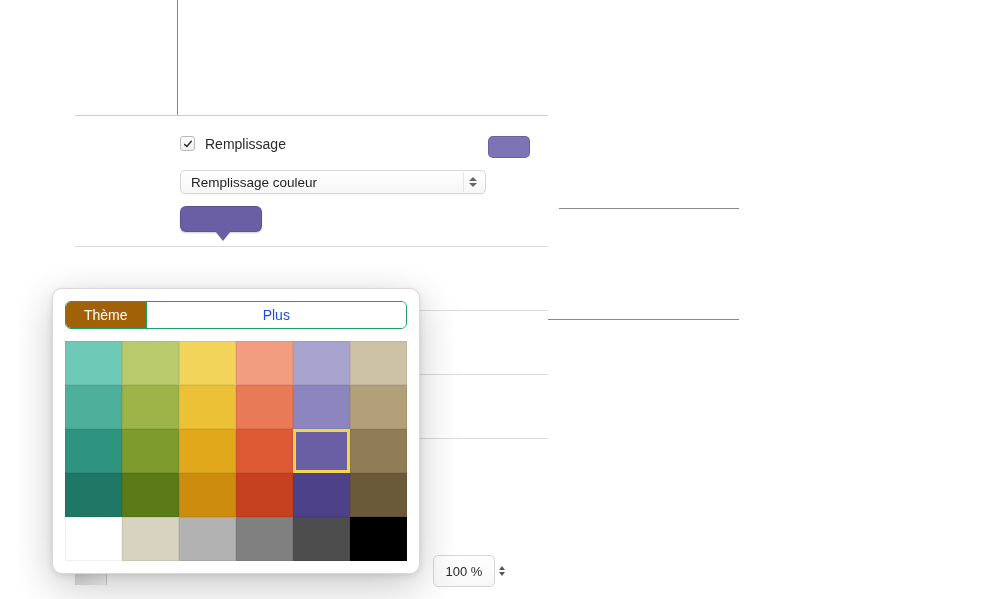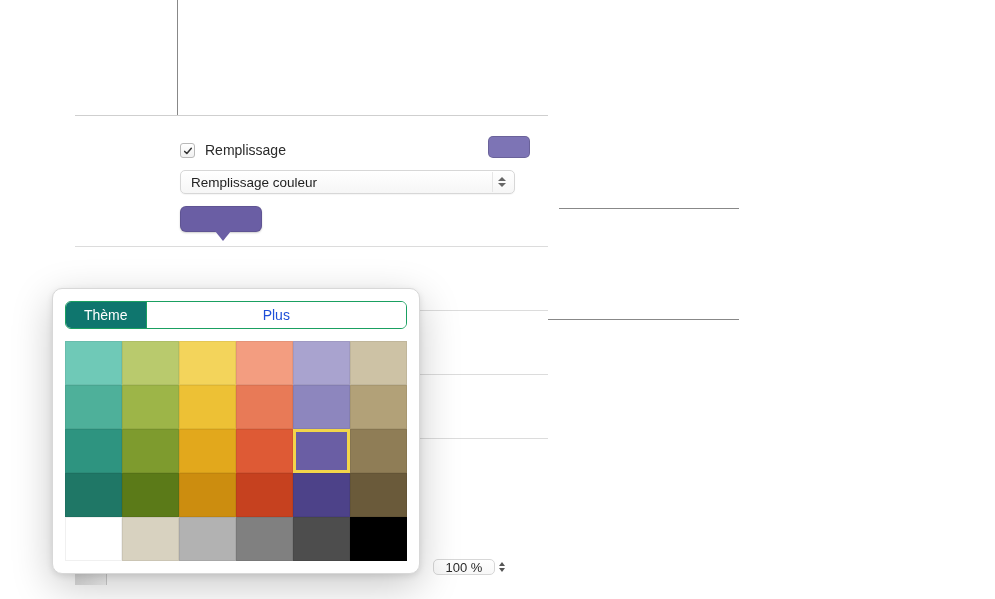--- a/index.html
+++ b/index.html
@@ -25,21 +25,21 @@
   .panel {
     position: absolute;
     left: 75px; top: 115px;
     width: 473px;
     border-top: 1px solid #cfcfcf;
     background: #fff;
   }
   .section-border { border-bottom: 1px solid #dcdcdc; }
   .row {
     display: flex;
-    align-items: flex-end;
+    align-items: flex-start;
     padding: 8px 18px 8px 105px;
   }
   .row-top { padding-top: 20px; padding-bottom: 8px; }
 
   
   .left-strip {
     position: absolute;
     left: 75px; top: 115px;
     width: 32px; height: 470px;
     background: linear-gradient(to right, #dcdcdc 0%, #f4f4f4 100%);
@@ -68,21 +68,21 @@
 
   .swatch-small {
     width: 42px; height: 22px;
     border-radius: 5px;
     margin-left: auto;
     border: 1px solid rgba(0,0,0,.15);
   }
 
   
   .dropdown {
-    width: 335px; height: 24px;
+    width: 306px; height: 24px;
     margin-left: 0;
     border: 1px solid #d7d7d7;
     border-radius: 5px;
     background: linear-gradient(#ffffff,#f6f6f6);
     display: flex; align-items: center;
     padding: 0 4px 0 10px;
     box-shadow: 0 1px 1px rgba(0,0,0,.04);
   }
   .dropdown-text { flex: 1; font-size: 13.5px; color: #222; }
   .dropdown-arrows {
@@ -140,21 +140,21 @@
     flex: none;
     padding: 0 18px;
     display: flex; align-items: center; justify-content: center;
     font-size: 14px;
     color: #1d4ed8;
     background: #fff;
     border-right: 1.5px solid #1aa061;
     cursor: pointer;
   }
   .seg:last-child { border-right: none; flex: 1; }
-  .seg.selected { background: #0f766e; color: #fff; }
+  .seg.selected { background: #a16207; color: #fff; }
 
   .swatch-grid {
     margin-top: 12px;
     display: grid;
     grid-template-columns: repeat(6, 1fr);
     gap: 0;
   }
   .sw {
     height: 44px;
     border: 1px solid rgba(0,0,0,.06);
@@ -167,21 +167,21 @@
     z-index: 1;
   }
 
   
   .opacity-row {
     position: absolute;
     left: 433px; top: 555px;
     display: flex; align-items: center; gap: 4px;
   }
   .opacity-input {
-    width: 62px; height: 16px;
+    width: 62px; height: 32px;
     border: 1px solid #d7d7d7;
     border-radius: 5px;
     background: linear-gradient(#fff,#f8f8f8);
     display: flex; align-items: center; justify-content: center;
     font-size: 13px;
   }
   .stepper {
     width: 14px; height: 24px;
     display: flex; flex-direction: column;
     justify-content: center; gap: 2px;

